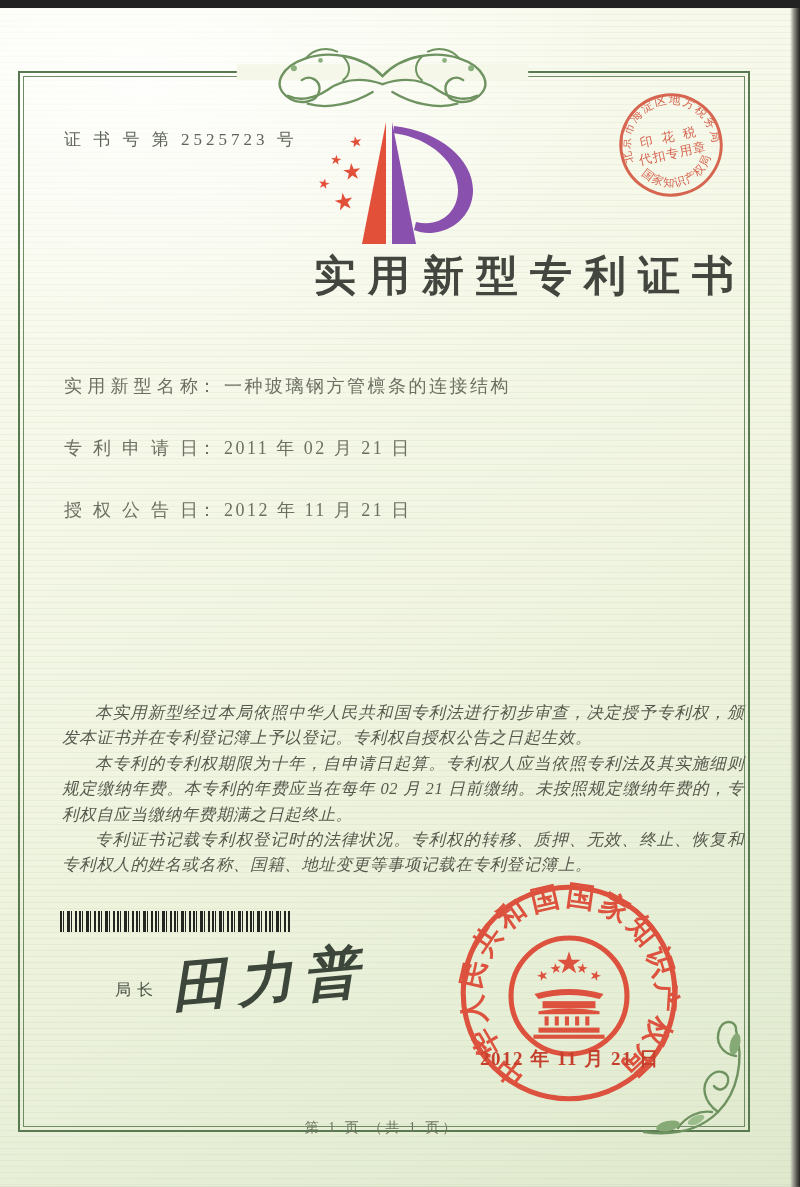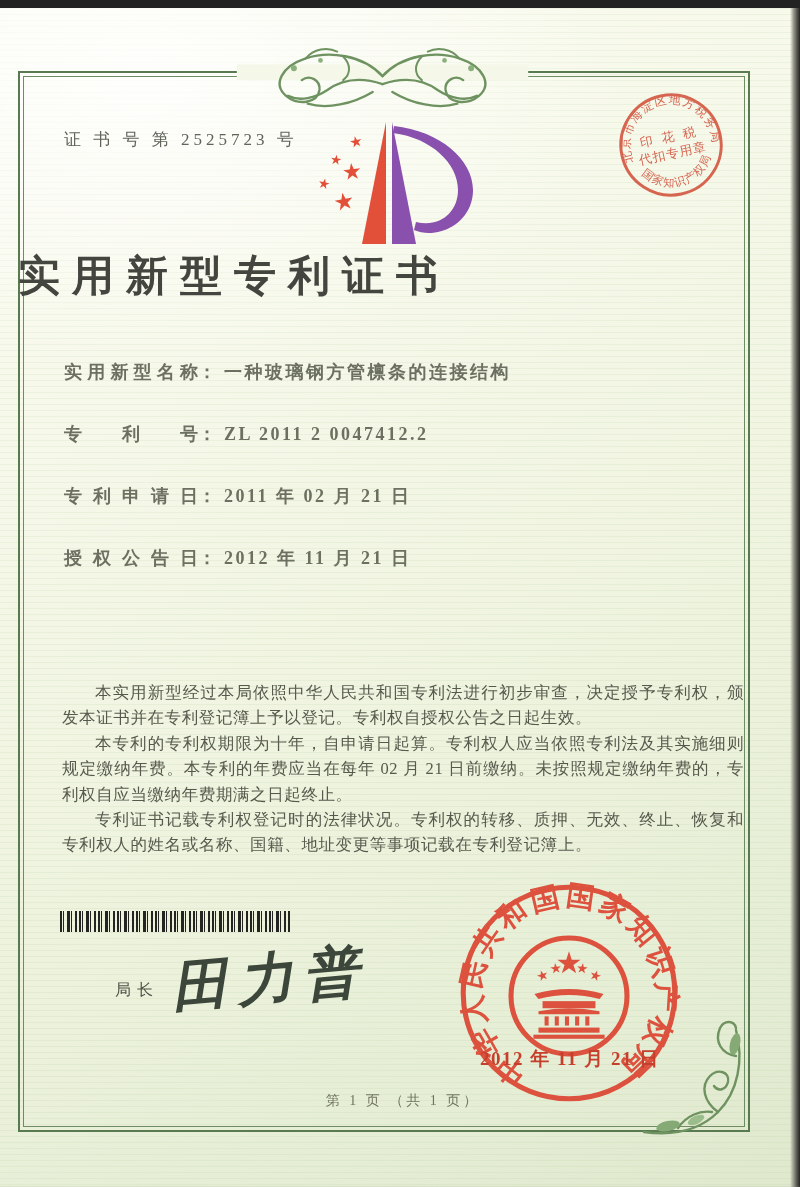--- a/index.html
+++ b/index.html
@@ -31,54 +31,54 @@
   .frame-inner{
     position:absolute;left:3px;top:3px;right:3px;bottom:3px;
     border:1px solid #6d8c63;
   }
   .cert-no{
     position:absolute;left:64px;top:120px;
     font-size:17px;letter-spacing:4px;color:#5f6459;
   }
   .title{
     position:absolute;left:18px;top:240px;width:728px;
-    text-align:left;font-size:42px;font-weight:600;
+    text-align:right;font-size:42px;font-weight:600;
     letter-spacing:12px;color:#43463f;
   }
-  .fields{position:absolute;left:64px;top:352px;width:640px;font-weight:bold;}
+  .fields{position:absolute;left:64px;top:366px;width:640px;}
   .field-row{height:18px;margin-bottom:44px;font-size:18px;color:#6c7060;white-space:nowrap;}
   .field-label{
     display:inline-block;width:134px;vertical-align:top;
     text-align:justify;text-align-last:justify;text-justify:inter-character;
     letter-spacing:0;
   }
   .field-colon{display:inline-block;margin-right:8px;}
   .field-value{letter-spacing:2.5px;}
-  .paras{position:absolute;left:62px;top:672px;width:682px;color:#565a4d;}
+  .paras{position:absolute;left:62px;top:692px;width:682px;color:#565a4d;font-style:italic;}
   .paras p{
     margin:0;font-size:16.5px;line-height:25.4px;letter-spacing:0.6px;
     text-indent:2em;text-align:justify;
   }
   .barcode{
     position:absolute;left:60px;top:903px;width:230px;height:21px;
     background:repeating-linear-gradient(90deg,
       #242420 0 2px, transparent 2px 3px,
       #242420 3px 4px, transparent 4px 7px,
       #242420 7px 10px, transparent 10px 11px,
       #242420 11px 12px, transparent 12px 15px,
       #242420 15px 17px, transparent 17px 19px);
   }
   .director{
     position:absolute;left:115px;top:972px;
     font-size:16px;letter-spacing:6px;color:#4c5246;
   }
   .signature-svg{position:absolute;left:160px;top:920px;}
   .footer{
-    position:absolute;left:18px;top:1084px;width:728px;text-align:center;
-    font-size:14px;letter-spacing:3px;color:#6f745f;padding-left:21px;
+    position:absolute;left:18px;top:1111px;width:728px;text-align:center;
+    font-size:14px;letter-spacing:3px;color:#6f745f;
   }
   .tax-stamp{position:absolute;left:612px;top:78px;transform:rotate(-12deg);opacity:.88;}
   .sipo-seal{position:absolute;left:452px;top:868px;opacity:.93;}
   .seal-date{
     position:absolute;left:480px;top:1038px;
     font-size:19px;letter-spacing:1.5px;color:#c5402c;font-weight:600;
   }
   .logo-svg{position:absolute;left:298px;top:108px;}
   .ornament-top{position:absolute;left:225px;top:38px;}
   .ornament-corner{position:absolute;left:638px;top:1008px;}
@@ -151,23 +151,20 @@
     <use href="#star-a" transform="translate(54,56) scale(9) rotate(-6)" fill="#e2503a"></use>
     <use href="#star-a" transform="translate(26,68) scale(5.6) rotate(12)" fill="#e2503a"></use>
     <use href="#star-a" transform="translate(46,86) scale(9.4) rotate(-10)" fill="#e2503a"></use>
   </svg>
 
   <div class="title">实用新型专利证书</div>
 
   <div class="fields">
     <div class="field-row">
       <span class="field-label">实用新型名称</span><span class="field-colon">：</span><span class="field-value">一种玻璃钢方管檩条的连接结构</span>
-    </div>
-    <div class="field-row">
-      <span class="field-label">专利号</span><span class="field-colon">：</span><span class="field-value">ZL 2011 2 0047412.2</span>
     </div>
     <div class="field-row">
       <span class="field-label">专利申请日</span><span class="field-colon">：</span><span class="field-value">2011 年 02 月 21 日</span>
     </div>
     <div class="field-row">
       <span class="field-label">授权公告日</span><span class="field-colon">：</span><span class="field-value">2012 年 11 月 21 日</span>
     </div>
   </div>
 
   <div class="paras">

